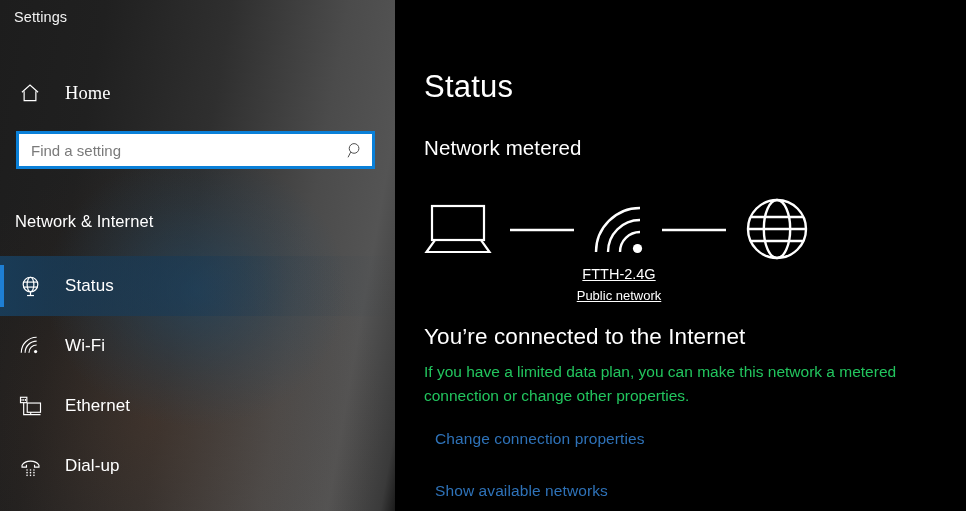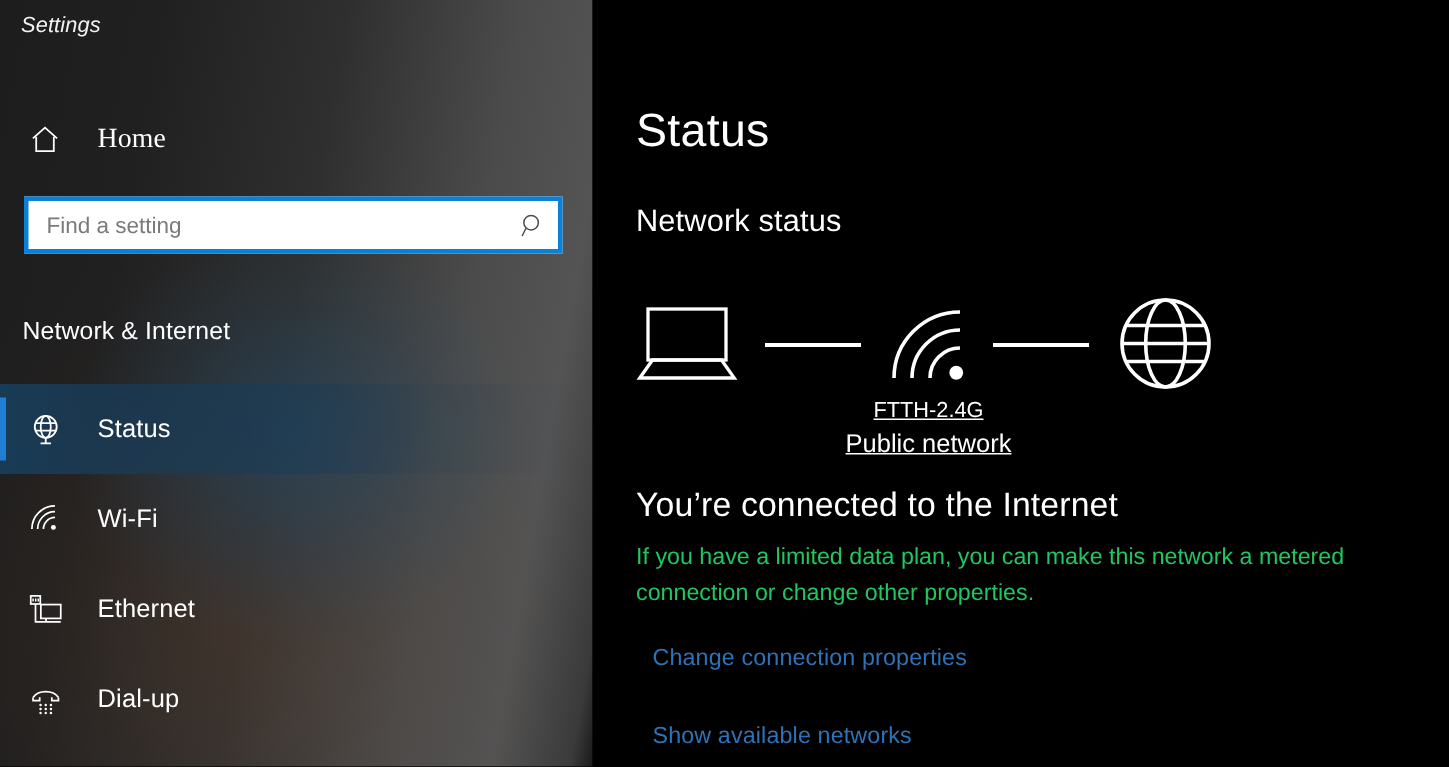--- a/index.html
+++ b/index.html
@@ -41,21 +41,20 @@
     height: 100%;
   }
 
   .app-title {
     position: absolute;
     left: 14px;
     top: 9px;
     font-size: 14.5px;
     color: #f2f2f2;
     letter-spacing: 0.1px;
-    font-style: italic;
   }
 
   .home-row {
     position: absolute;
     left: 0;
     top: 72px;
     width: 395px;
     height: 42px;
     display: flex;
     align-items: center;
@@ -201,21 +200,21 @@
     width: 390px;
     text-align: center;
     color: #ffffff;
     text-decoration: underline;
   }
   .net-ssid {
     font-size: 14.5px;
     line-height: 21px;
   }
   .net-type {
-    font-size: 17px;
+    font-size: 13px;
     line-height: 21px;
   }
 
   .status-headline {
     position: absolute;
     left: 29px;
     top: 324px;
     font-size: 22.5px;
     color: #ffffff;
     letter-spacing: 0.1px;
@@ -343,21 +342,21 @@
           <span class="nav-label">Dial-up</span>
         </div>
 
       </div>
     </div>
   </div>
 
   <div class="content">
 
     <div class="page-title">Status</div>
-    <div class="section-heading">Network status</div>
+    <div class="section-heading">Network metered</div>
 
     <div class="diagram">
       <svg width="390" height="80" viewBox="0 0 390 80" fill="none" stroke="#ffffff">
 
         <g stroke-width="2.2">
           <rect x="8" y="10" width="52" height="34"></rect>
           <path d="M2.5 56 L11 44 L57 44 L65.5 56 Z"></path>
         </g>
 
         <path d="M86 34 L150 34" stroke-width="2.6"></path>

